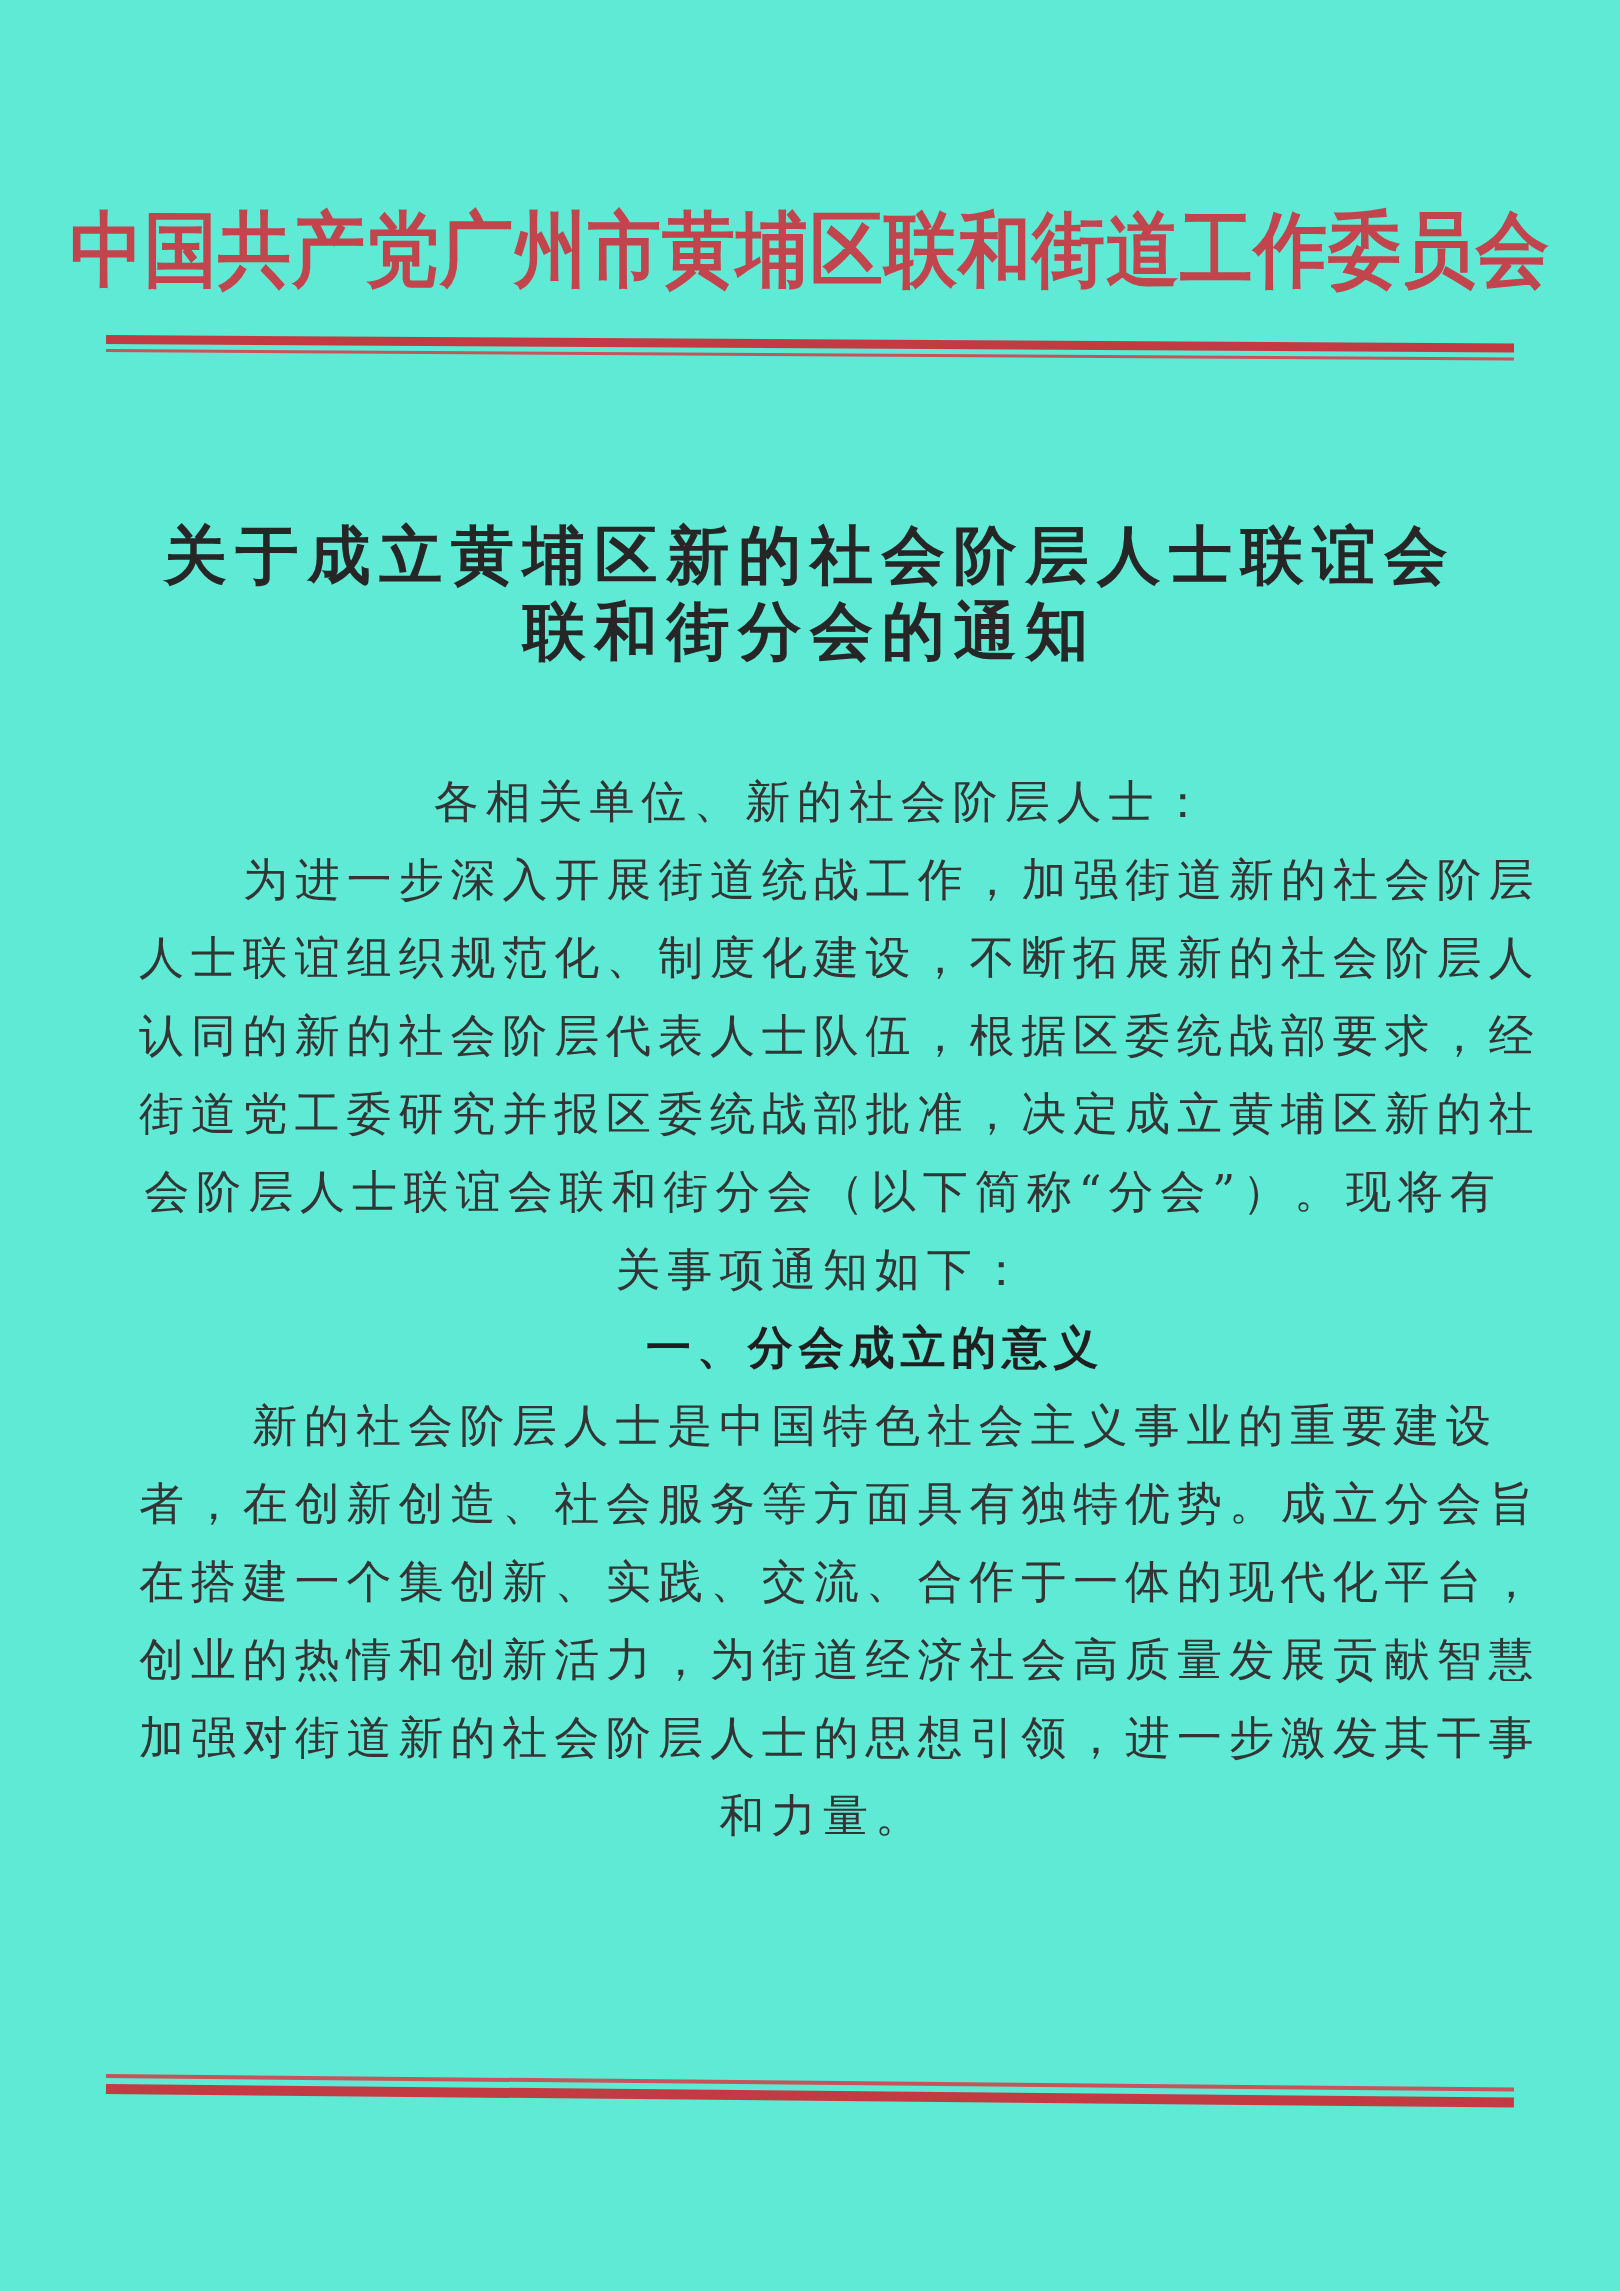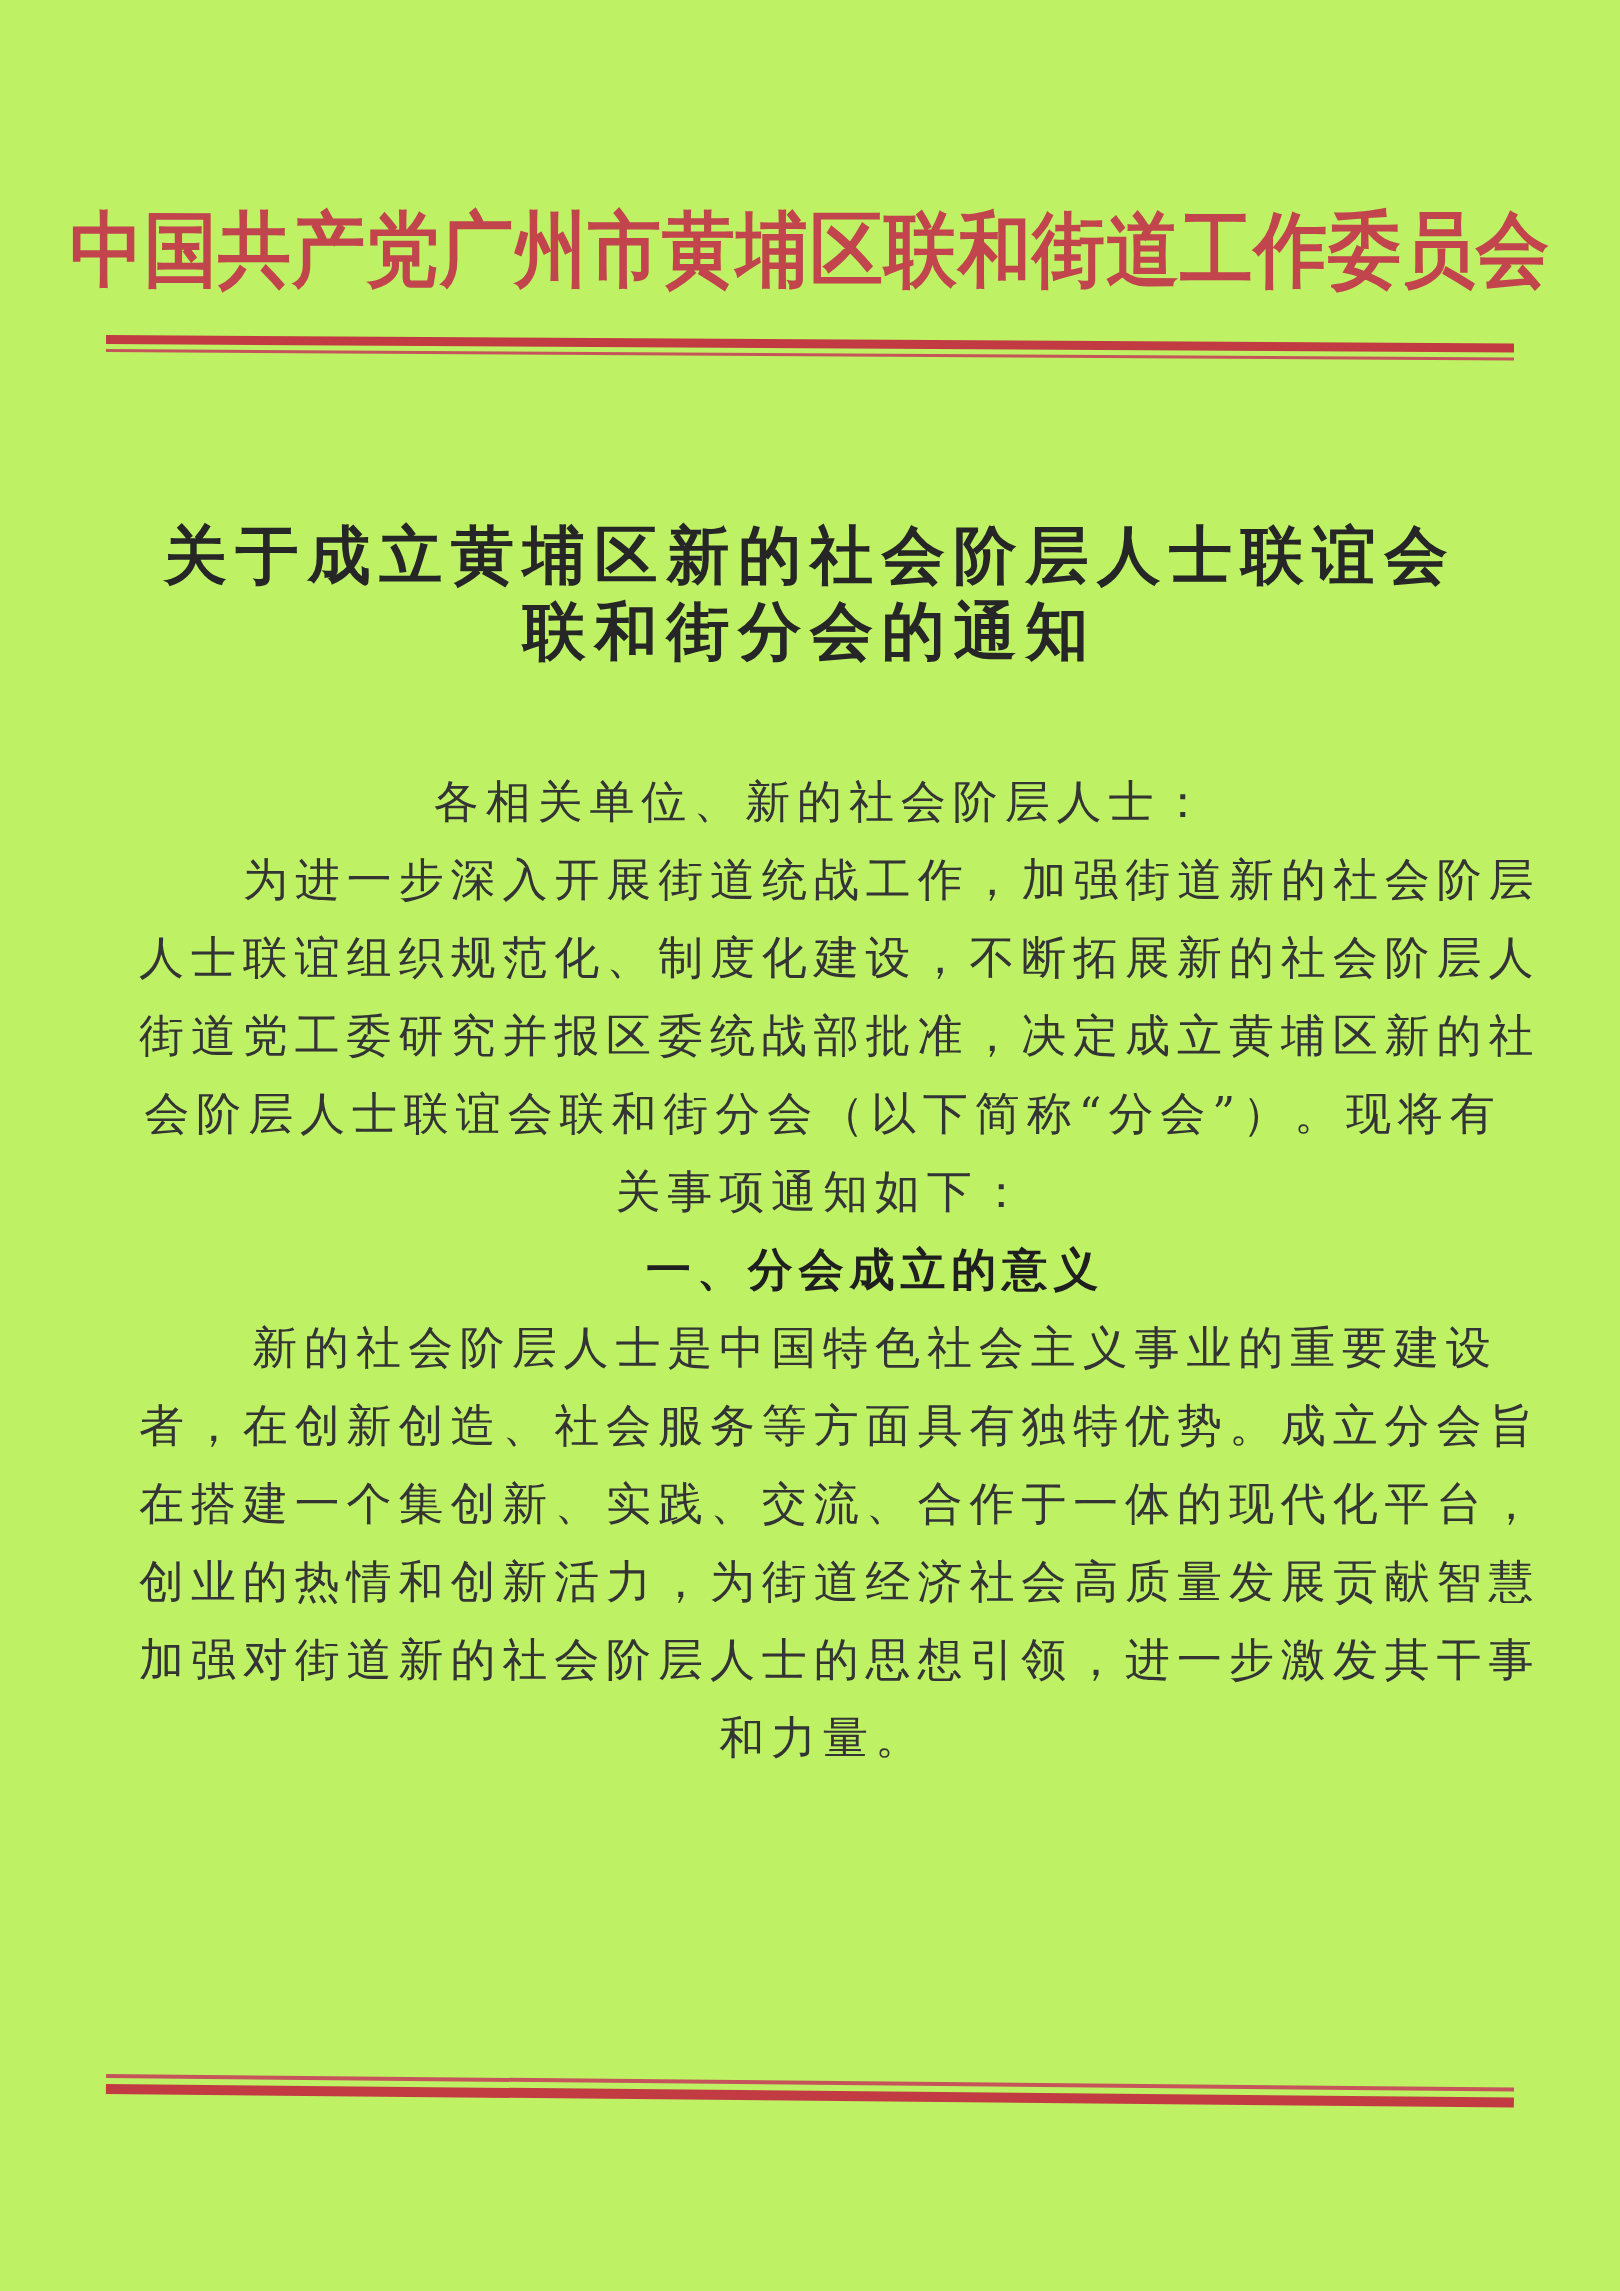--- a/index.html
+++ b/index.html
@@ -5,21 +5,21 @@
   html, body {
     margin: 0;
     padding: 0;
     background: #e8e8e8;
   }
   .page {
     position: relative;
     width: 1620px;
     height: 2292px;
     margin: 0 auto;
-    background: #bef264;
+    background: #5eead4;
     overflow: hidden;
     font-family: "DejaVu Serif", "Liberation Serif", serif;
   }
 
   
   .letterhead {
     padding-top: 204px;
     text-align: center;
     color: #c2454d;
     font-weight: 700;
@@ -107,20 +107,21 @@
     <div>关于成立黄埔区新的社会阶层人士联谊会</div>
     <div>联和街分会的通知</div>
   </div>
 
   <div class="body-text">
 
     <div class="body-line">各相关单位、新的社会阶层人士：</div>
 
     <div class="body-line indent">为进一步深入开展街道统战工作，加强街道新的社会阶层</div>
     <div class="body-line">人士联谊组织规范化、制度化建设，不断拓展新的社会阶层人</div>
+    <div class="body-line">认同的新的社会阶层代表人士队伍，根据区委统战部要求，经</div>
     <div class="body-line">街道党工委研究并报区委统战部批准，决定成立黄埔区新的社</div>
     <div class="body-line">会阶层人士联谊会联和街分会（以下简称“分会”）。现将有</div>
     <div class="body-line">关事项通知如下：</div>
 
     <div class="body-line indent section-heading">一、分会成立的意义</div>
 
     <div class="body-line indent">新的社会阶层人士是中国特色社会主义事业的重要建设</div>
     <div class="body-line">者，在创新创造、社会服务等方面具有独特优势。成立分会旨</div>
     <div class="body-line">在搭建一个集创新、实践、交流、合作于一体的现代化平台，</div>
     <div class="body-line">创业的热情和创新活力，为街道经济社会高质量发展贡献智慧</div>

